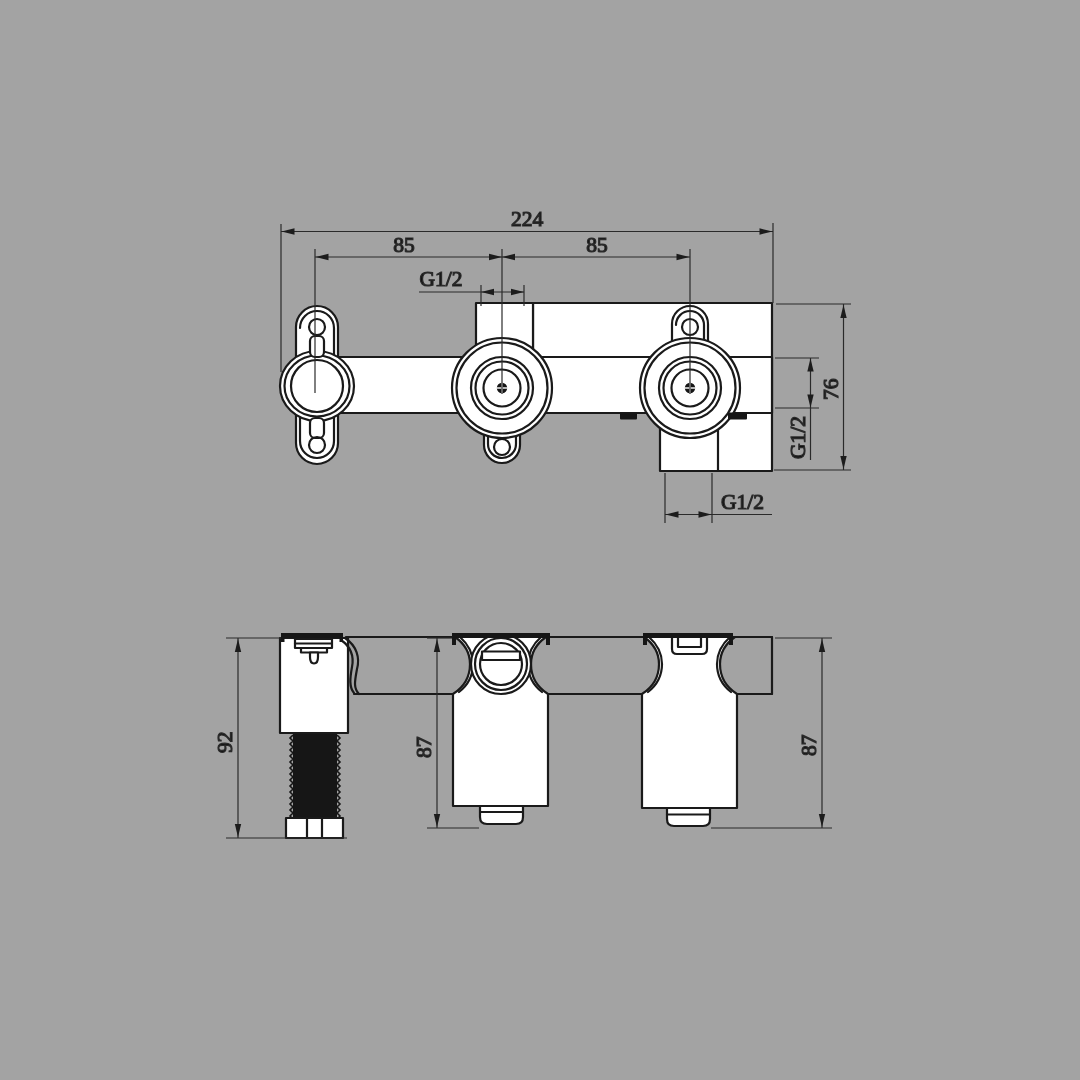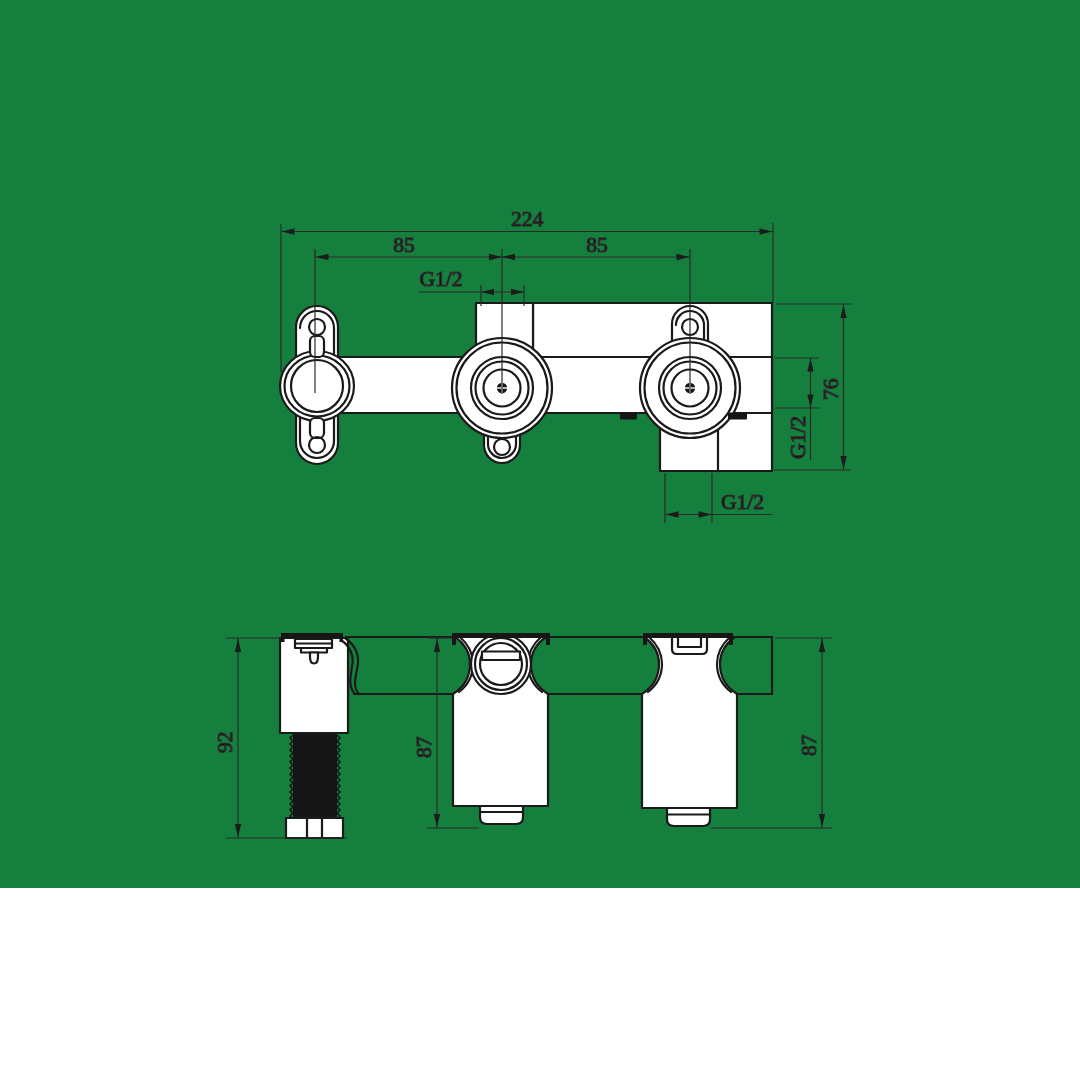--- a/index.html
+++ b/index.html
@@ -1,16 +1,16 @@
 <!DOCTYPE html>
 <html><head>
 <meta charset="utf-8">
 <style>
   html,body{margin:0;padding:0;background:#ffffff;}
-  .page{width:1080px;height:888px;background:#15803d;position:relative;}
+  .page{width:1080px;height:1080px;background:#a3a3a3;position:relative;}
   svg{display:block;}
   .obj{stroke:#1a1a1a;stroke-width:2.2;fill:none;stroke-linecap:round;stroke-linejoin:round;}
   .objf{stroke:#1a1a1a;stroke-width:2.2;fill:#ffffff;stroke-linejoin:round;}
   .thin{stroke:#2a2a2a;stroke-width:1.2;fill:none;}
   .arr{fill:#1c1c1c;stroke:none;}
   .dark{fill:#161616;stroke:none;}
   .zig{stroke:#161616;stroke-width:1.6;fill:none;}
   .wcross{stroke:#ffffff;stroke-width:1.4;}
   text{font-family:"Liberation Serif","DejaVu Serif",serif;font-size:21.5px;fill:#101010;}
   .mid{text-anchor:middle;}

